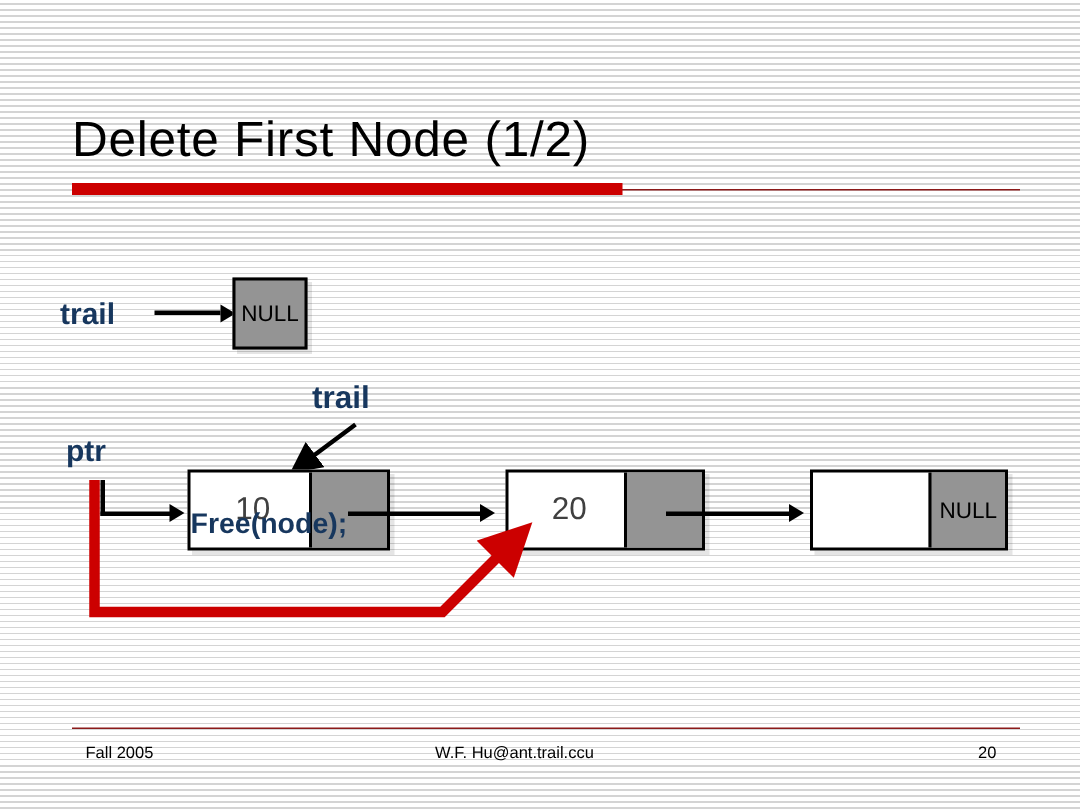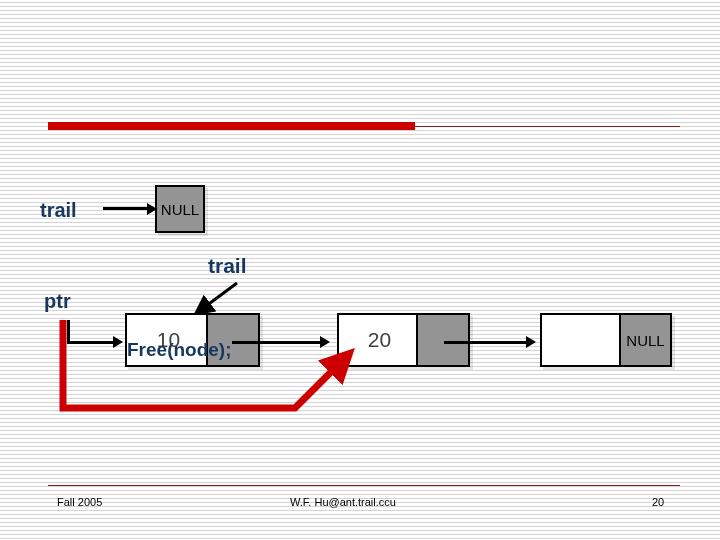--- a/index.html
+++ b/index.html
@@ -182,20 +182,21 @@
   }
   #footer-left  { left: 57px; }
   #footer-mid   { left: 290px; }
   #footer-right { left: 652px; }
 </style>
 </head>
 <body>
 
 <div id="slide">
 
+  <div id="title">Delete First Node (1/2)</div>
   <div id="title-bar-thin"></div>
   <div id="title-bar-thick"></div>
 
   <div class="lbl" style="left:40px; top:199px;">trail</div>
 
   <div class="arrow-h" style="left:103px; top:207px; width:44px;"></div>
   <div class="arrow-head-r" style="left:147px; top:203px;"></div>
 
   <div id="trail-null-box">NULL</div>
 

